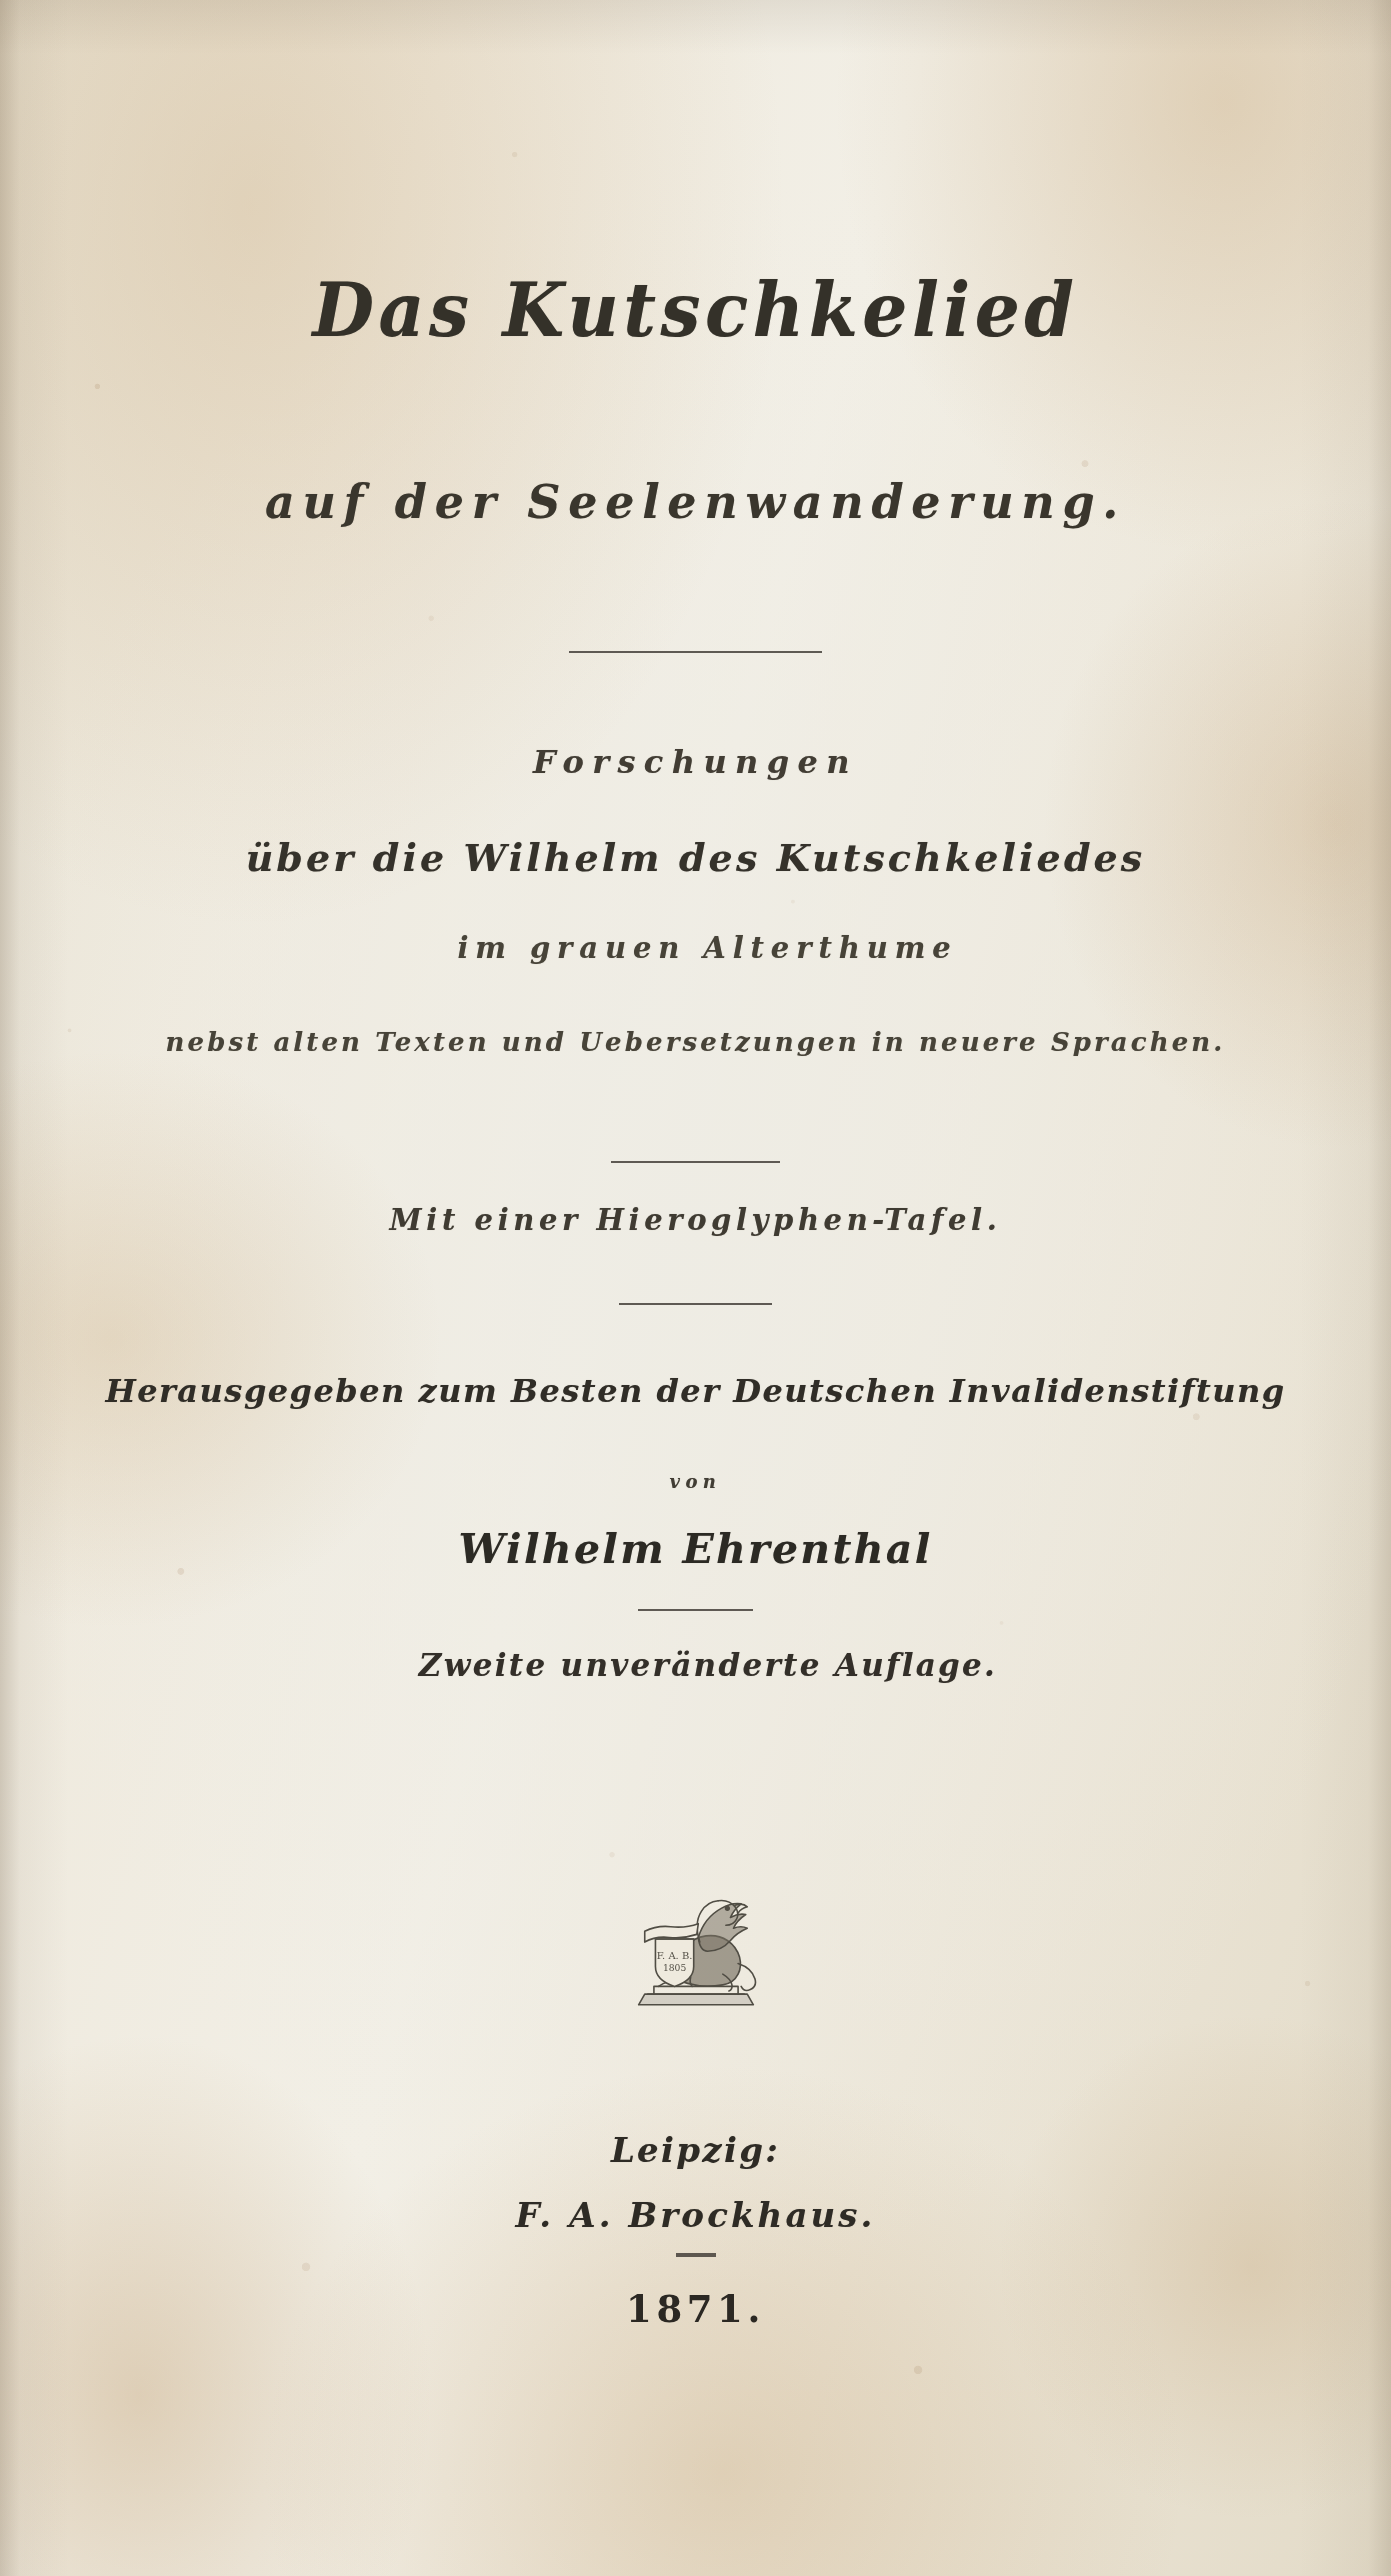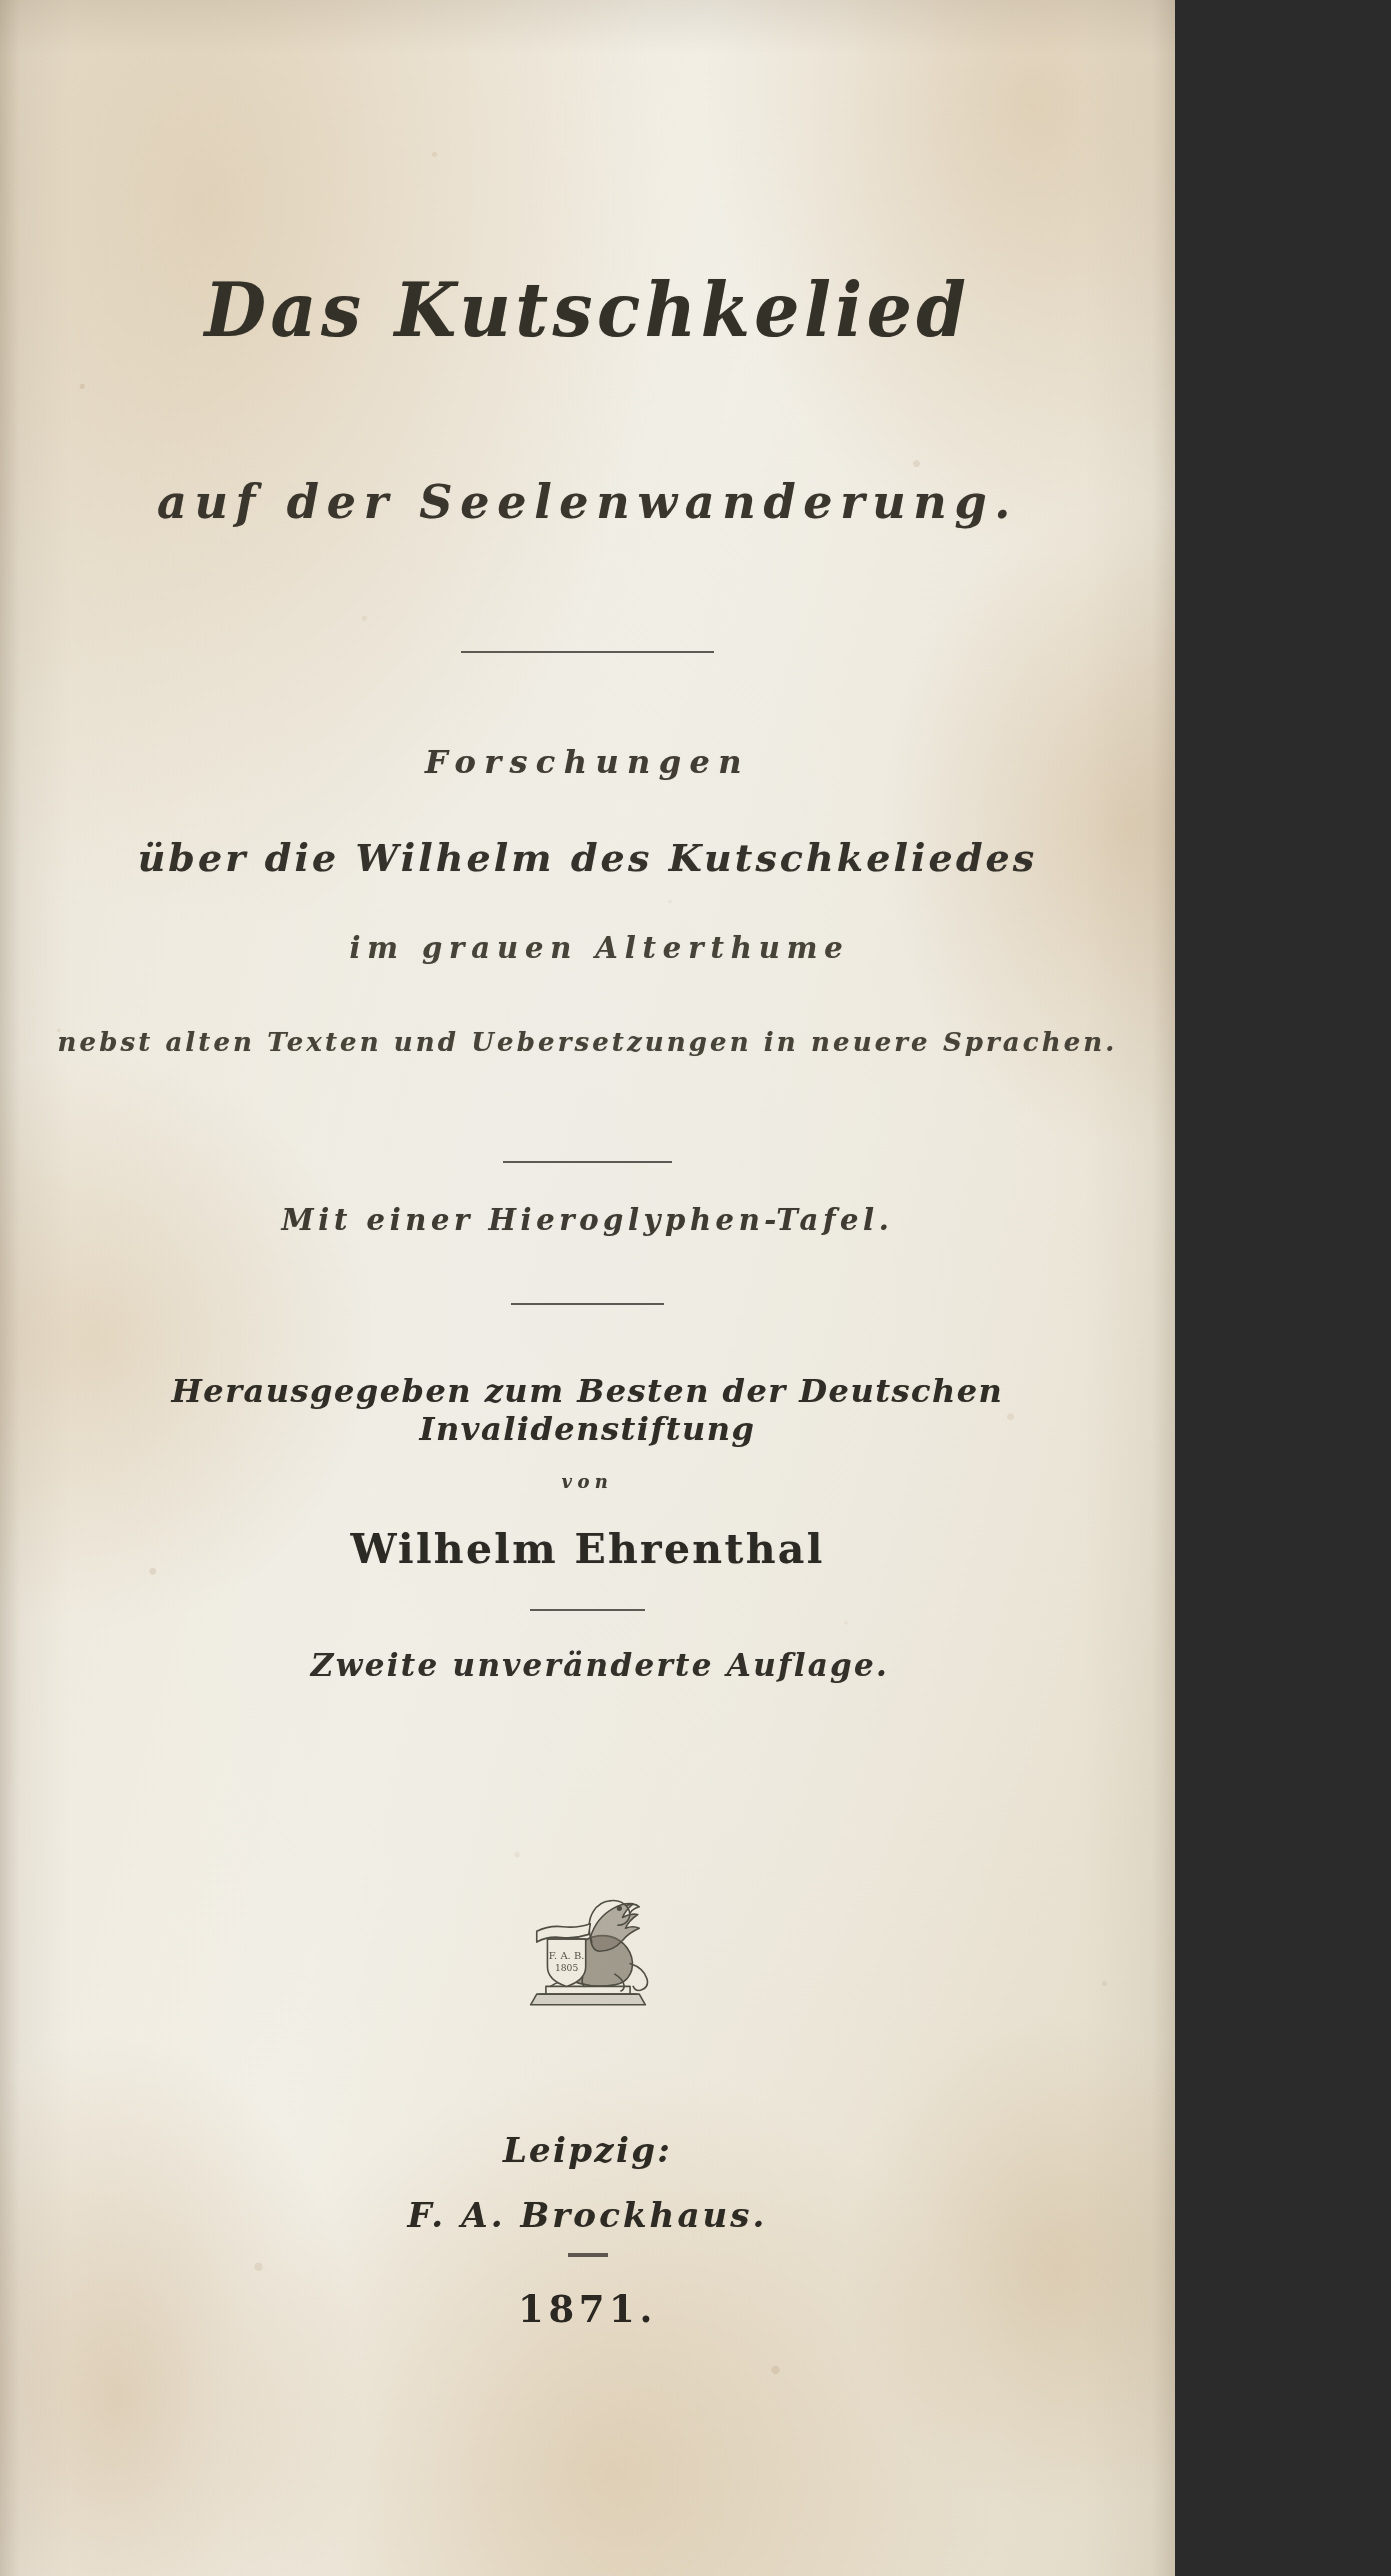--- a/index.html
+++ b/index.html
@@ -5,21 +5,21 @@
   html, body {
     margin: 0;
     padding: 0;
     background: #2b2b2b;
   }
   body {
     font-family: "DejaVu Serif", serif;
   }
   .page {
     position: relative;
-    width: 1175px;
+    width: 1391px;
     height: 2576px;
     overflow: hidden;
     
     background:
       radial-gradient(ellipse 55% 40% at 18% 8%, rgba(196,160,110,0.30), rgba(196,160,110,0) 70%),
       radial-gradient(ellipse 40% 25% at 88% 4%, rgba(190,152,100,0.32), rgba(190,152,100,0) 70%),
       radial-gradient(ellipse 30% 18% at 96% 32%, rgba(186,146,96,0.28), rgba(186,146,96,0) 70%),
       radial-gradient(ellipse 34% 16% at 8%  52%, rgba(192,156,104,0.26), rgba(192,156,104,0) 70%),
       radial-gradient(ellipse 46% 22% at 52% 96%, rgba(190,152,100,0.30), rgba(190,152,100,0) 72%),
       radial-gradient(ellipse 30% 20% at 10% 93%, rgba(184,146,96,0.34), rgba(184,146,96,0) 70%),
@@ -115,21 +115,21 @@
     position: absolute;
     left: 0; right: 0;
   }
   .l-forschungen { top: 743px;  font-size: 32px; letter-spacing: 8.4px; font-weight: 600; font-style: italic; color: #423d34; }
   .l-quellen     { top: 835px; font-size: 38px; letter-spacing: 3.1px;  font-weight: 700; font-style: italic; color: #35322b; }
   .l-alterthume  { top: 931px; font-size: 29px; letter-spacing: 6.9px;  font-weight: 600; font-style: italic; color: #474338; padding-left: 24px; }
   .l-nebst       { top: 1027px; font-size: 26px; letter-spacing: 3.1px;  font-weight: 600; font-style: italic; color: #474338; }
   .l-hieroglyph  { top: 1203px; font-size: 29px; letter-spacing: 4.6px;  font-weight: 600; font-style: italic; color: #3f3b32; }
   .l-herausgeg   { top: 1372px; font-size: 32px; letter-spacing: 1.5px;  font-weight: 700; font-style: italic; color: #302d27; }
   .l-von         { top: 1471px; font-size: 18px; letter-spacing: 5.4px;  font-weight: 600; font-style: italic; color: #413d34; }
-  .l-author      { top: 1525px; font-size: 41px; letter-spacing: 2.3px;  font-weight: 700; color: #2c2a24; text-align: center; }
+  .l-author      { top: 1525px; font-size: 41px; letter-spacing: 2.3px;  font-weight: 700; font-style: italic; color: #2c2a24; text-align: center; }
   .l-auflage     { top: 1647px; font-size: 31px; letter-spacing: 2.3px;  font-weight: 700; font-style: italic; color: #332f29; margin-left: 25px; }
 
   .l-city        { top: 2130px; font-size: 34px; letter-spacing: 2.3px;  font-weight: 700; font-style: italic; color: #2e2b25; }
   .l-publisher   { top: 2195px; font-size: 34px; letter-spacing: 3.1px;  font-weight: 700; font-style: italic; color: #2e2b25; }
   .l-year        { top: 2287px; font-size: 37px; letter-spacing: 4.6px;  font-weight: 700; color: #2b2823; font-family: "DejaVu Serif", serif; }
 
   .printer-mark {
     position: absolute;
     top: 1824px;
     left: 50%;

